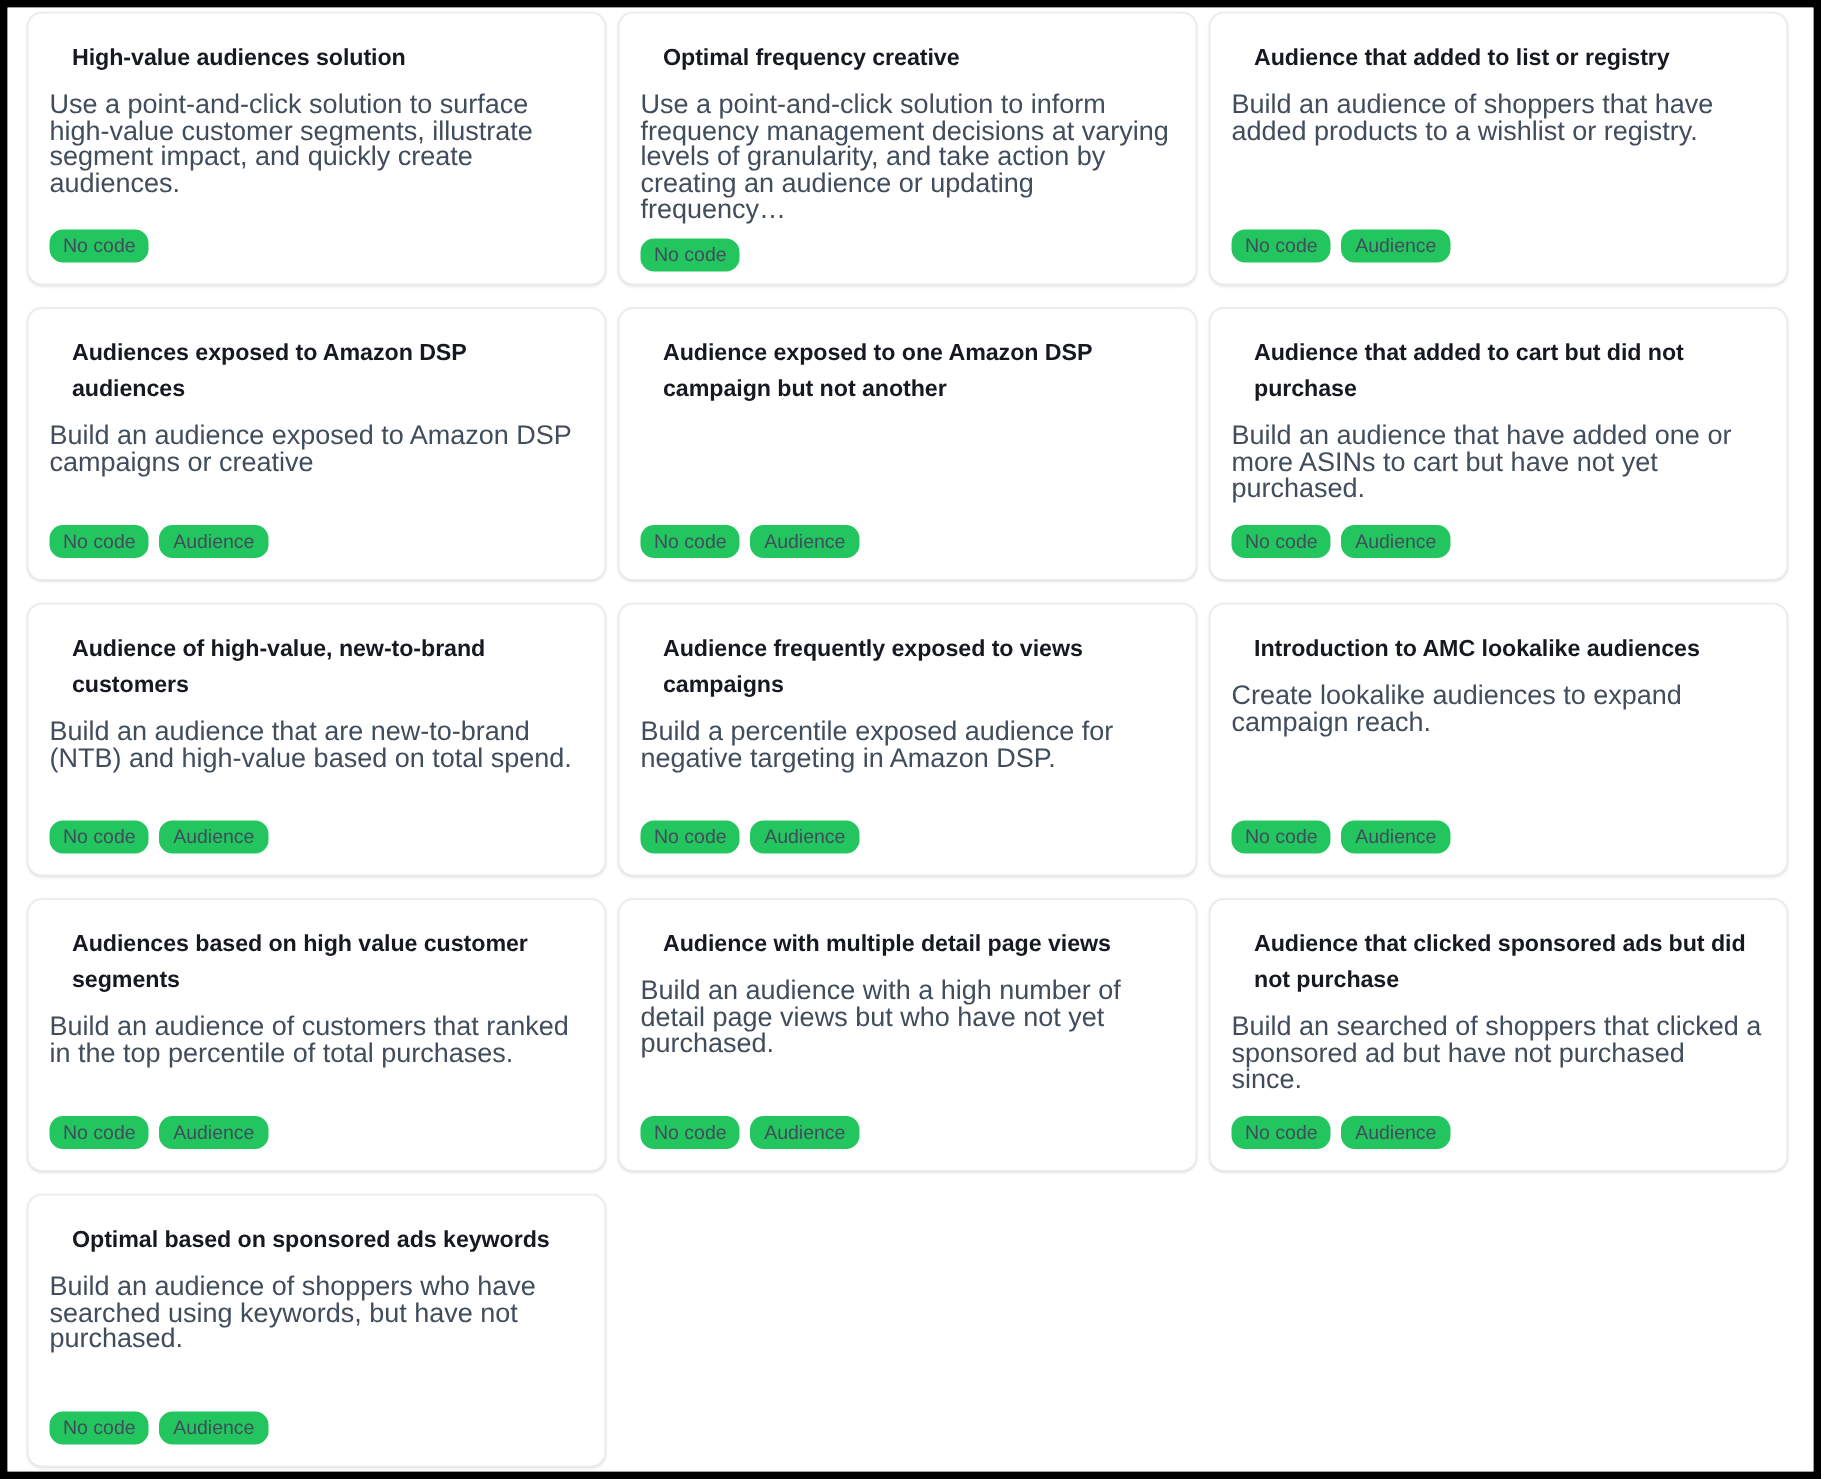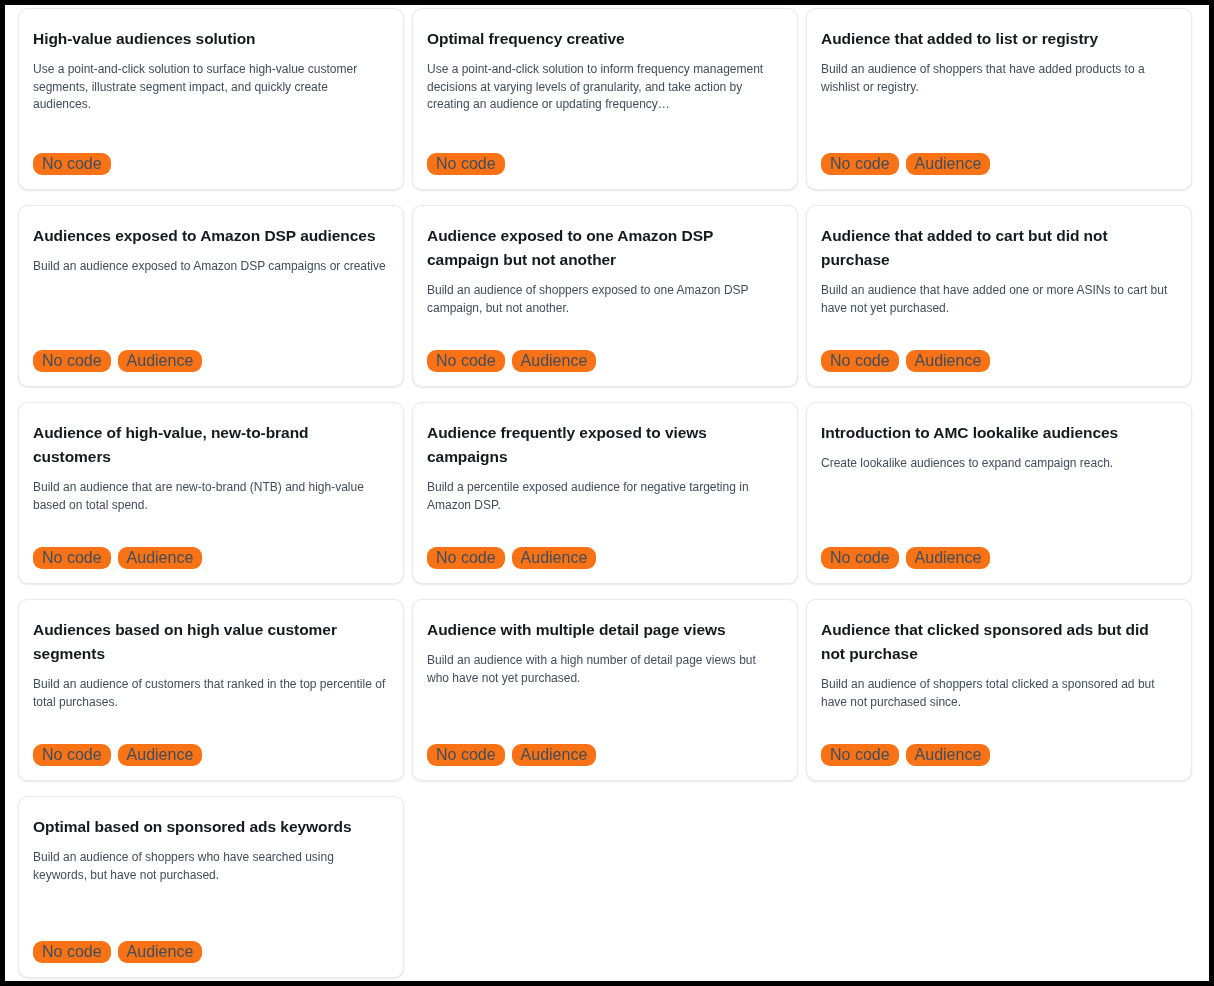--- a/index.html
+++ b/index.html
@@ -55,44 +55,44 @@
     flex-direction: column;
     overflow: hidden;
   }
 
   .card-title {
     color: #16191f;
     font-size: 15.5px;
     line-height: 24px;
     font-weight: bold;
     letter-spacing: -0.05px;
-    margin: 0 0 10px 0;
+    margin: 0 0 10px 15px;
   }
 
   .card-desc {
     color: #414d5c;
-    font-size: 12px;
+    font-size: 18px;
     line-height: 17.6px;
     margin: 0;
     flex: 0 0 auto;
   }
 
   .badges {
     margin-top: auto;
     padding-top: 10px;
     display: flex;
     gap: 7px;
     align-items: center;
   }
 
   .badge {
     display: inline-block;
-    background: #f97316;
+    background: #22c55e;
     color: #414d5c;
-    font-size: 16px;
+    font-size: 13px;
     line-height: 11px;
     padding: 5px 9px 6px;
     border-radius: 9px;
     white-space: nowrap;
   }
 </style>
 </head>
 <body>
 
 <div id="screen-frame">
@@ -123,21 +123,20 @@
         <div class="card">
           <h3 class="card-title">Audiences exposed to Amazon DSP audiences</h3>
           <p class="card-desc">Build an audience exposed to Amazon DSP campaigns or creative</p>
           <div class="badges">
             <span class="badge">No code</span>
             <span class="badge">Audience</span>
           </div>
         </div>
         <div class="card">
           <h3 class="card-title">Audience exposed to one Amazon DSP campaign but not another</h3>
-          <p class="card-desc">Build an audience of shoppers exposed to one Amazon DSP campaign, but not another.</p>
           <div class="badges">
             <span class="badge">No code</span>
             <span class="badge">Audience</span>
           </div>
         </div>
         <div class="card">
           <h3 class="card-title">Audience that added to cart but did not purchase</h3>
           <p class="card-desc">Build an audience that have added one or more ASINs to cart but have not yet purchased.</p>
           <div class="badges">
             <span class="badge">No code</span>
@@ -179,21 +178,21 @@
         <div class="card">
           <h3 class="card-title">Audience with multiple detail page views</h3>
           <p class="card-desc">Build an audience with a high number of detail page views but who have not yet purchased.</p>
           <div class="badges">
             <span class="badge">No code</span>
             <span class="badge">Audience</span>
           </div>
         </div>
         <div class="card">
           <h3 class="card-title">Audience that clicked sponsored ads but did not purchase</h3>
-          <p class="card-desc">Build an audience of shoppers total clicked a sponsored ad but have not purchased since.</p>
+          <p class="card-desc">Build an searched of shoppers that clicked a sponsored ad but have not purchased since.</p>
           <div class="badges">
             <span class="badge">No code</span>
             <span class="badge">Audience</span>
           </div>
         </div>
         <div class="card">
           <h3 class="card-title">Optimal based on sponsored ads keywords</h3>
           <p class="card-desc">Build an audience of shoppers who have searched using keywords, but have not purchased.</p>
           <div class="badges">
             <span class="badge">No code</span>

